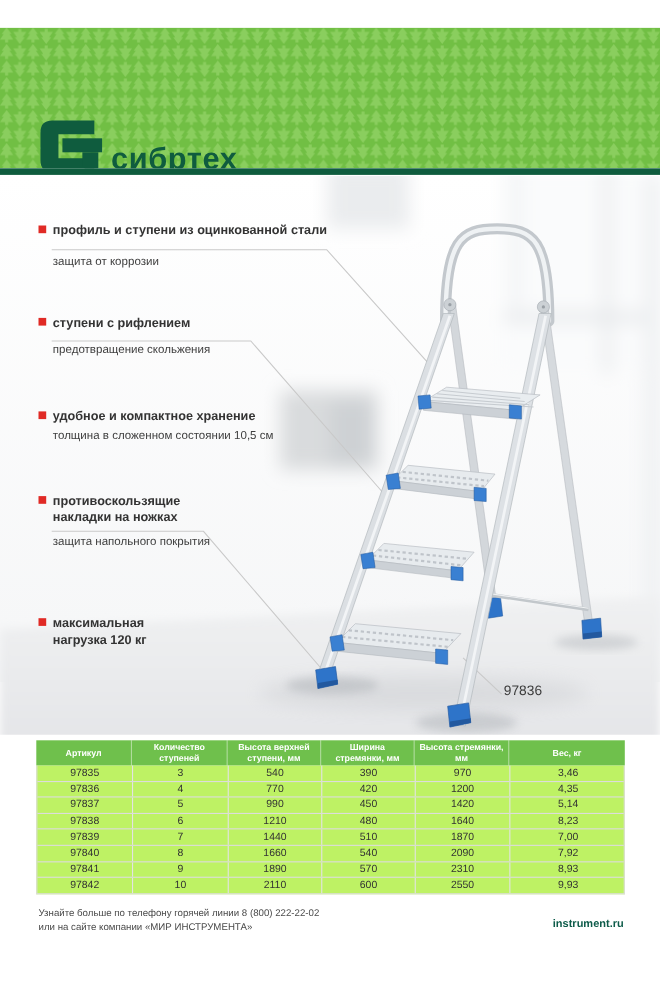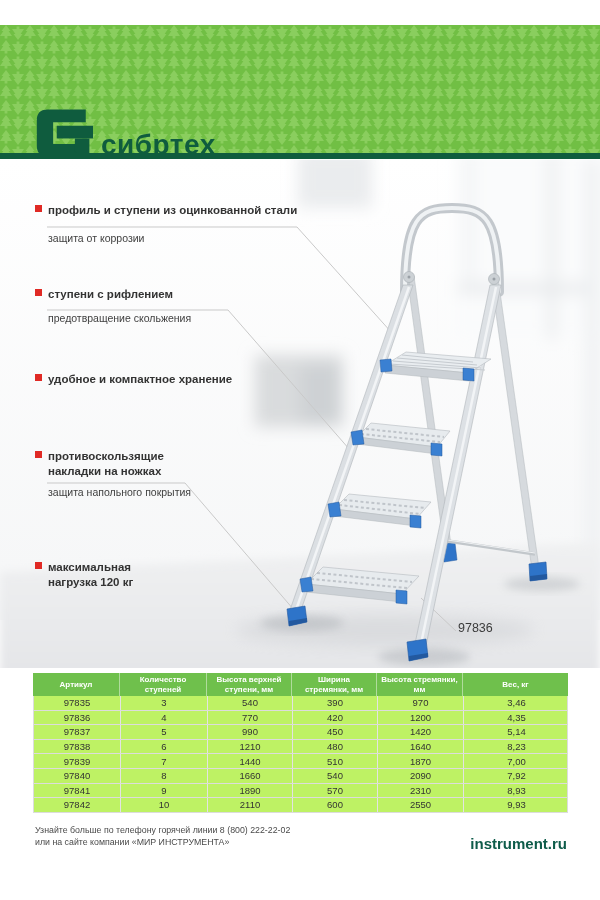--- a/index.html
+++ b/index.html
@@ -42,21 +42,21 @@
   .thead .cell:last-child{border-right:none;}
   .tbody{border:1px solid #dcdcdc;border-top:none;background:#bef264;}
   .tbody .cell{font-size:9.5px;color:#333;height:13.6px;display:flex;align-items:center;
                justify-content:center;border-right:1px solid #e3e3e3;box-sizing:border-box;}
   .tbody .cell:last-child{border-right:none;}
   .tbody .trow{border-bottom:1px solid #dcdcdc;}
   .tbody .trow:last-child{border-bottom:none;}
 
   
   .contact{position:absolute;left:35px;top:825px;font-size:8.8px;color:#4a4a4a;line-height:11.5px;}
-  .site{position:absolute;right:33px;top:835px;font-size:15px;font-weight:bold;
+  .site{position:absolute;right:33px;top:835px;font-size:10px;font-weight:bold;
         color:#0e5c4a;text-decoration:none;}
 </style>
 </head>
 <body>
 
 <div class="page">
 
   <header class="band">
     <svg class="pat" width="600" height="128">
       <defs>
@@ -203,20 +203,21 @@
     <div class="fs">защита от коррозии</div>
   </div>
   <div class="feature f2">
     <span class="bullet"></span>
     <div class="ft">ступени с рифлением</div>
     <div class="fs">предотвращение скольжения</div>
   </div>
   <div class="feature f3">
     <span class="bullet"></span>
     <div class="ft">удобное и компактное хранение</div>
+    <div class="fs">толщина в сложенном состоянии 10,5 см</div>
   </div>
   <div class="feature f4">
     <span class="bullet"></span>
     <div class="ft">противоскользящие накладки на ножках</div>
     <div class="fs">защита напольного покрытия</div>
   </div>
   <div class="feature f5">
     <span class="bullet"></span>
     <div class="ft">максимальная нагрузка  120 кг</div>
   </div>

